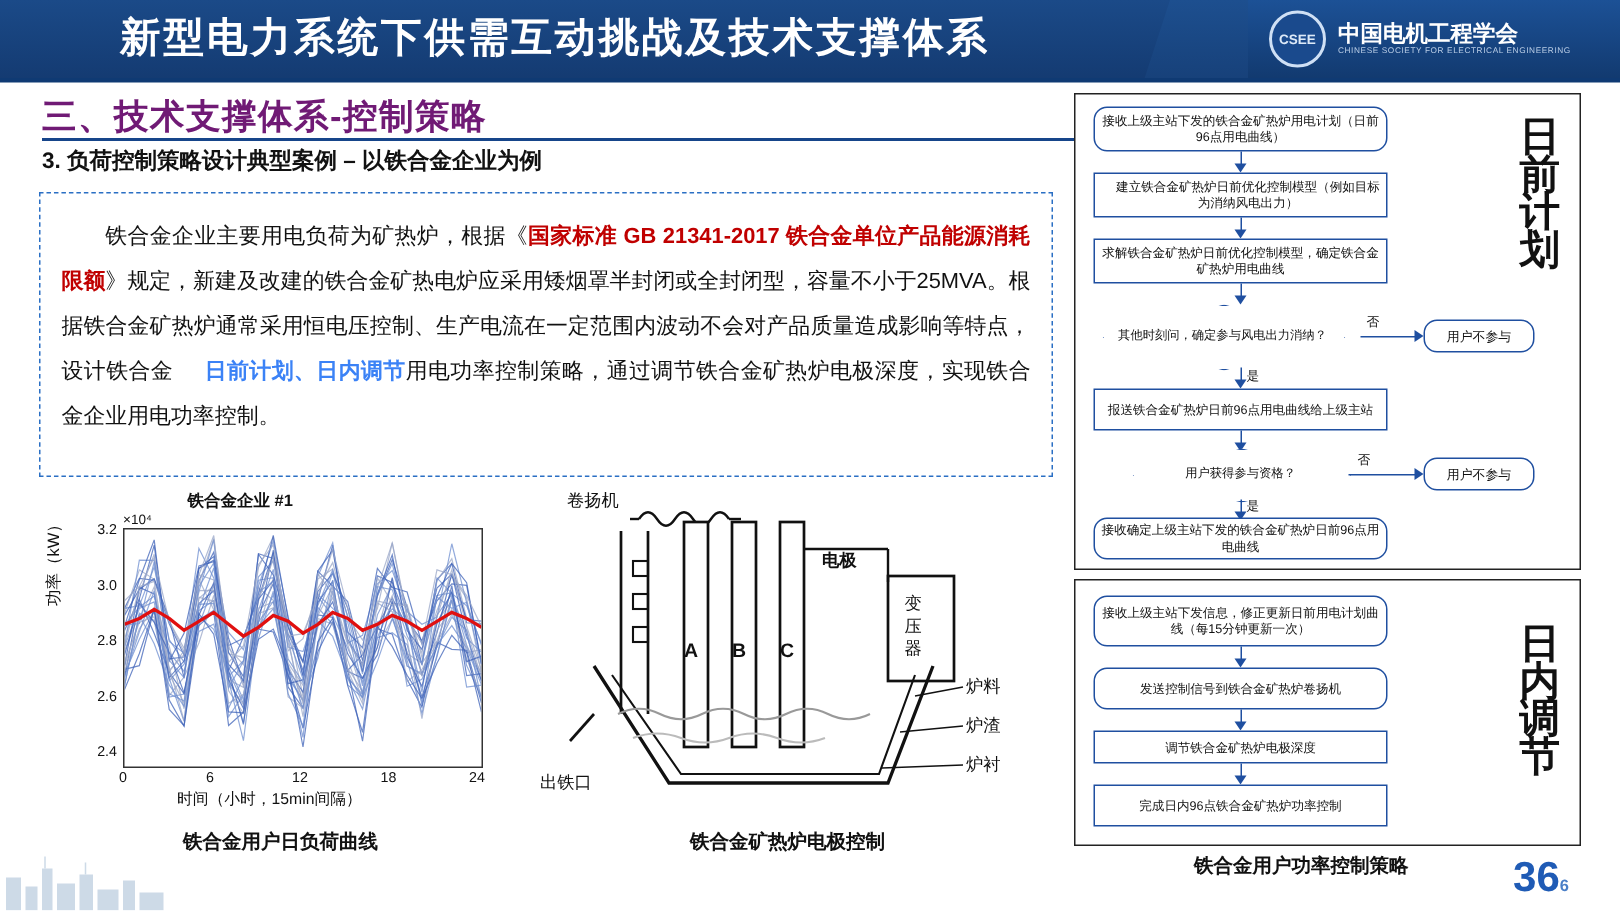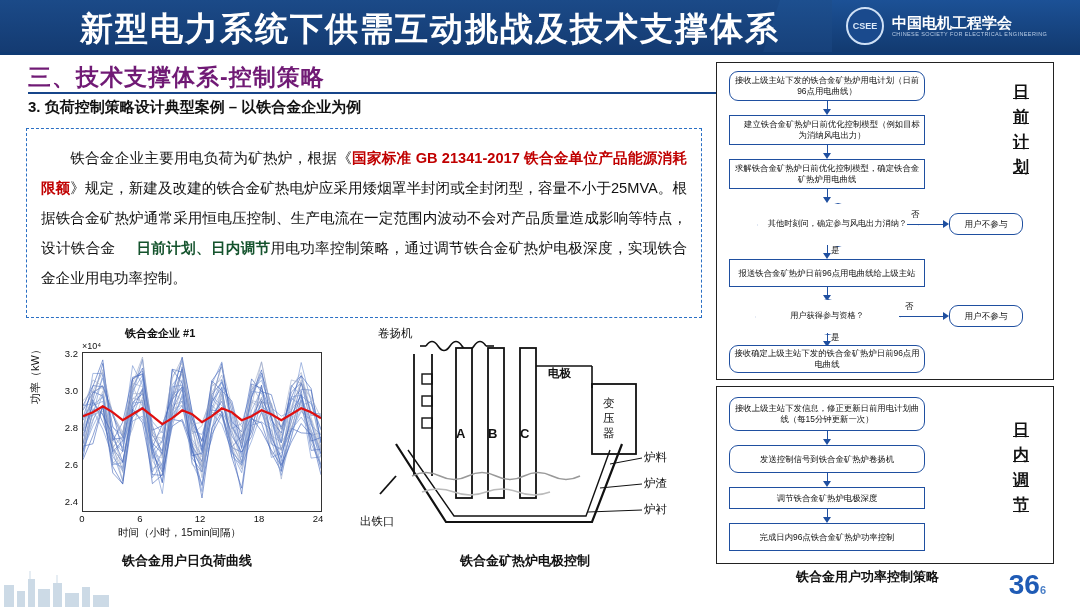--- a/index.html
+++ b/index.html
@@ -13,21 +13,21 @@
     position:absolute;left:0;top:0;width:1080px;height:52px;
     background:linear-gradient(180deg,#1d4f8f 0%,#17417a 100%);
   }
   .header-skew{
     position:absolute;left:0;top:0;width:820px;height:52px;
     background:linear-gradient(180deg,#1b4a88 0%,#143b72 100%);
     transform:skewX(-18deg);transform-origin:top left;left:-40px;
   }
   .header-title{
     position:absolute;left:80px;top:7px;
-    font-size:33px;font-weight:bold;color:#ffffff;letter-spacing:2px;
+    font-size:27px;font-weight:bold;color:#ffffff;letter-spacing:2px;
     white-space:nowrap;
   }
   .logo-box{
     position:absolute;right:0;top:0;width:248px;height:52px;
     background:linear-gradient(180deg,#1c5196 0%,#14archive 100%);
     background:linear-gradient(180deg,#1c5196 0%,#123a70 100%);
     display:flex;align-items:center;gap:8px;padding-left:14px;box-sizing:border-box;
   }
   .logo-circle{
     width:34px;height:34px;border-radius:50%;
@@ -58,21 +58,21 @@
   .textbox{
     position:absolute;left:26px;top:128px;width:676px;height:190px;
     border:1.5px dashed #2a6fc4;box-sizing:border-box;
     padding:14px 14px 10px 14px;
   }
   .textbox p{
     margin:0;font-size:14.6px;line-height:30px;color:#111111;text-align:justify;
     text-indent:2em;
   }
   .hl-red{color:#c00000;font-weight:bold;}
-  .hl-blue{color:#14532d;font-weight:bold;margin-left:21px;}
+  .hl-blue{color:#3b82f6;font-weight:bold;margin-left:21px;}
 
   
   .chart-wrap{
     position:absolute;left:30px;top:326px;width:310px;height:222px;
   }
   .chart-title{
     position:absolute;left:95px;top:0;font-size:11px;color:#111;font-weight:bold;
   }
   .chart-exp{
     position:absolute;left:52px;top:15px;font-size:9px;color:#111;
@@ -134,22 +134,22 @@
     border-left:4px solid transparent;border-right:4px solid transparent;
     border-top:6px solid #1f4fa0;
   }
   .arrowhead-r{
     position:absolute;width:0;height:0;
     border-top:4px solid transparent;border-bottom:4px solid transparent;
     border-left:6px solid #1f4fa0;
   }
   .ftag{position:absolute;font-size:8.5px;color:#111;}
   .vlabel{
-    position:absolute;font-size:16px;font-weight:bold;color:#111;
-    line-height:25px;width:26px;text-decoration:underline;
+    position:absolute;font-size:27px;font-weight:bold;color:#111;
+    line-height:25px;text-align:center;width:26px;
   }
 
   .flow-cap{
     position:absolute;left:796px;top:568px;font-size:13px;font-weight:bold;color:#111;
   }
 
   
   .pagenum{
     position:absolute;right:34px;bottom:6px;font-size:28px;font-weight:bold;color:#1f5bb5;margin-top:43px;
   }
@@ -309,21 +309,21 @@
   <div class="arrowhead" style="left:106px;top:46px;"></div>
 
   <div class="fbox" style="left:12px;top:52px;width:196px;height:30px;padding-left:12px;">建立铁合金矿热炉日前优化控制模型（例如目标为消纳风电出力）</div>
   <div class="arrow arrow-v" style="left:110px;top:82px;height:10px;"></div>
   <div class="arrowhead" style="left:106px;top:90px;"></div>
 
   <div class="fbox" style="left:12px;top:96px;width:196px;height:30px;">求解铁合金矿热炉日前优化控制模型，确定铁合金矿热炉用电曲线</div>
   <div class="arrow arrow-v" style="left:110px;top:126px;height:10px;"></div>
   <div class="arrowhead" style="left:106px;top:134px;"></div>
 
-  <div class="fdia" style="left:40px;top:140px;width:160px;height:42px;justify-content:flex-end;">
+  <div class="fdia" style="left:18px;top:140px;width:160px;height:42px;">
     <div class="inner"></div>
     <span>其他时刻问，确定参与风电出力消纳？</span>
   </div>
   <div class="ftag" style="left:194px;top:146px;">否</div>
   <div class="ftag" style="left:114px;top:182px;">是</div>
   <div class="arrow arrow-h" style="left:190px;top:161px;width:38px;"></div>
   <div class="arrowhead-r" style="left:226px;top:157px;"></div>
   <div class="fbox round" style="left:232px;top:150px;width:74px;height:22px;font-size:8.6px;">用户不参与</div>
 
   <div class="arrow arrow-v" style="left:110px;top:182px;height:12px;"></div>

